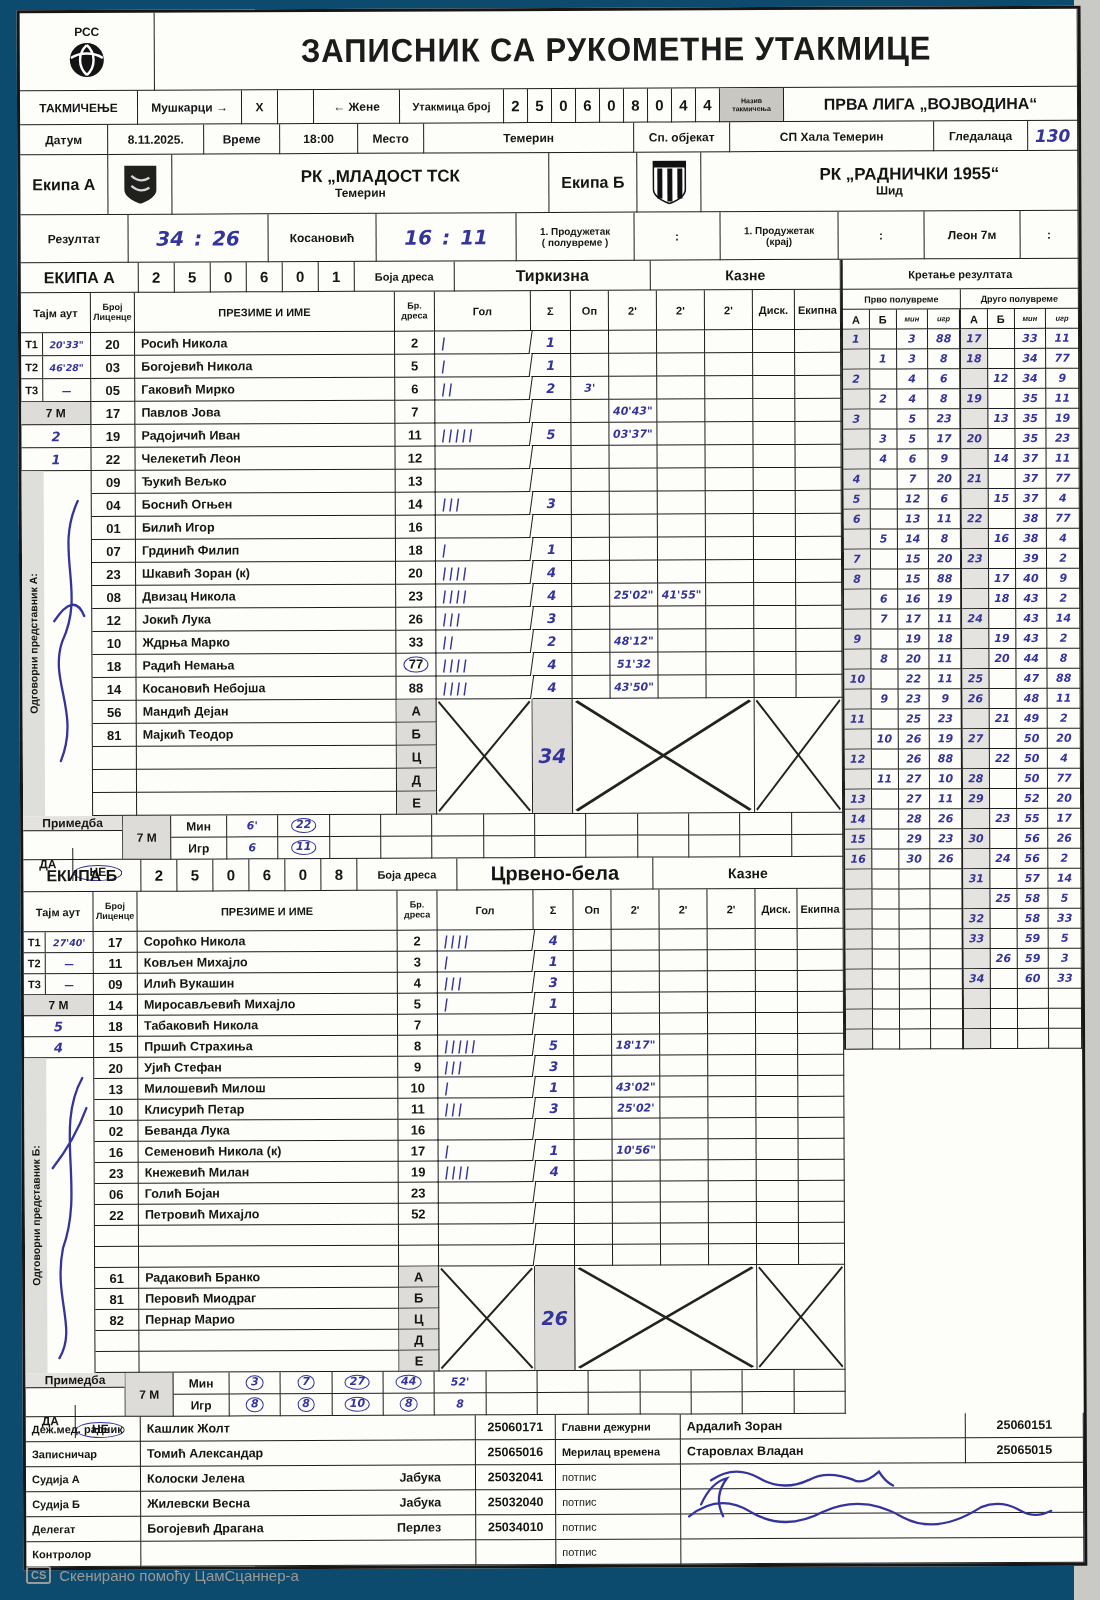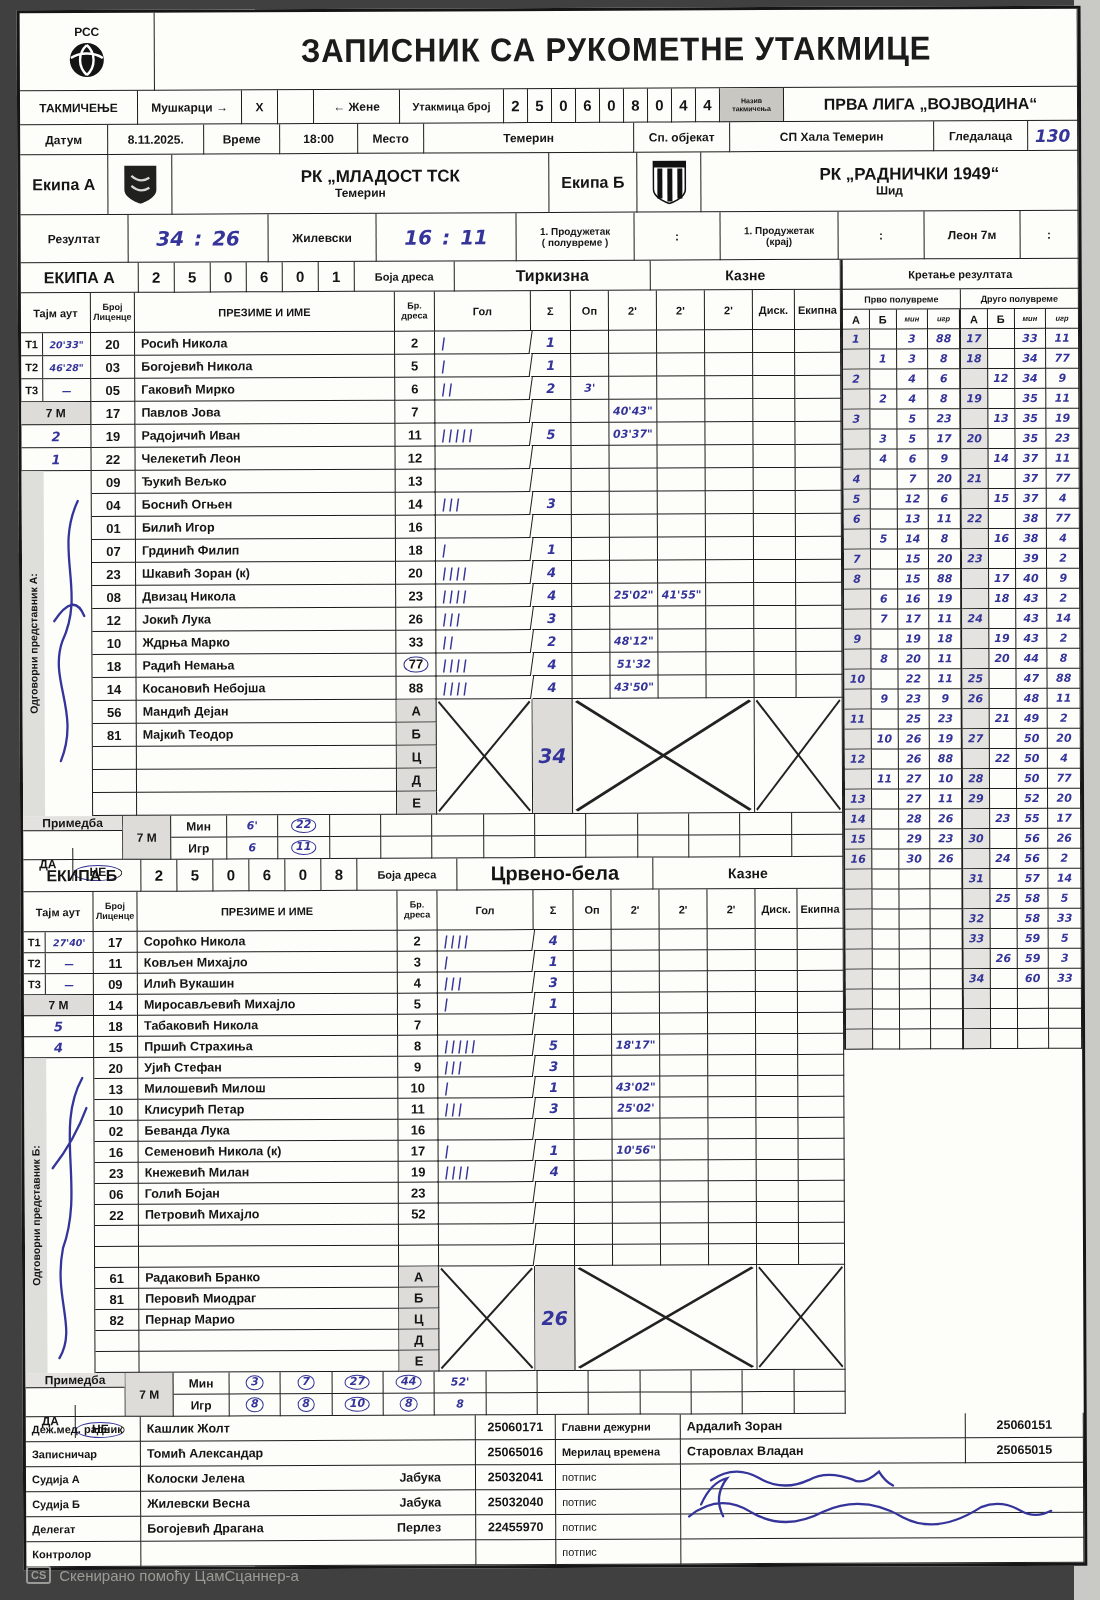--- a/index.html
+++ b/index.html
@@ -1,18 +1,18 @@
 <!DOCTYPE html>
 <html><head>
 <meta charset="utf-8">
 <style>
   *{box-sizing:border-box;margin:0;padding:0;}
   html,body{width:1100px;height:1600px;overflow:hidden;}
   body{background:#c9c9c5;font-family:"Liberation Sans",sans-serif;color:#151515;}
-  .paper{position:absolute;left:0;top:0;width:1074px;height:1600px;background:#404040;}
+  .paper{position:absolute;left:0;top:0;width:1074px;height:1600px;background:#0c4a6e;}
   .form{position:absolute;left:20px;top:8px;width:1064px;border:3px solid #161616;background:#fdfdfa;transform:rotate(-0.25deg);}
   .row{display:flex;}
   .c{border-right:1.5px solid #1d1d1d;border-bottom:1.5px solid #1d1d1d;display:flex;align-items:center;justify-content:center;overflow:hidden;white-space:nowrap;}
   .lt{justify-content:flex-start;padding-left:6px;}
   .b{font-weight:bold;}
   .sm{font-size:11px;}
   .xs{font-size:9px;}
   .shade{background:#dddcd8;}
   .stack{flex-direction:column;line-height:1.05;}
   .hw{font-family:"DejaVu Sans",sans-serif;font-style:italic;font-weight:bold;color:#34349a;}
@@ -199,33 +199,33 @@
     <div class="c" style="width:64px">
       <svg width="34" height="44" viewBox="0 0 34 44">
             <path d="M1,1 h32 v28 c0,9 -16,14 -16,14 c0,0 -16,-5 -16,-14 z" fill="#fff" stroke="#111" stroke-width="1.6"></path>
             <rect x="5" y="8" width="5" height="30" fill="#111"></rect>
             <rect x="15" y="8" width="5" height="33" fill="#111"></rect>
             <rect x="25" y="8" width="5" height="30" fill="#111"></rect>
             <rect x="1" y="1" width="32" height="6" fill="#111"></rect>
           </svg>
     </div>
     <div class="c stack" style="flex:1">
-      <span class="tname">РК „РАДНИЧКИ 1949“</span>
+      <span class="tname">РК „РАДНИЧКИ 1955“</span>
       <span class="tcity">Шид</span>
     </div>
   </div>
 
   <div class="row resrow">
     <div class="c b" style="width:108px">Резултат</div>
     <div class="c resval" style="width:140px">
       <span class="hw">34</span>
       <span class="hw">:</span>
       <span class="hw">26</span>
     </div>
-    <div class="c b" style="width:108px">Жилевски</div>
+    <div class="c b" style="width:108px">Косановић</div>
     <div class="c resval" style="width:140px">
       <span class="hw">16</span>
       <span class="hw">:</span>
       <span class="hw">11</span>
     </div>
     <div class="c stack otlab b" style="width:118px">
       <span>1. Продужетак</span>
           <span>( полувреме )</span>
     </div>
     <div class="c b" style="width:86px">:</div>
@@ -1687,21 +1687,21 @@
           <div class="c bw4 lt sm">потпис</div>
           <div class="c" style="flex:1"></div>
         </div>
 
         <div class="brow">
           <div class="c bw1 lt b sm">Делегат</div>
           <div class="c bw2 lt b">
               <span>Богојевић Драгана</span>
               <span class="bcity">Перлез</span>
             </div>
-          <div class="c bw3 bnum">22455970</div>
+          <div class="c bw3 bnum">25034010</div>
           <div class="c bw4 lt sm">потпис</div>
           <div class="c" style="flex:1"></div>
         </div>
 
         <div class="brow">
           <div class="c bw1 lt b sm">Контролор</div>
           <div class="c bw2 lt b">
               <span></span>
               <span class="bcity"></span>
             </div>

